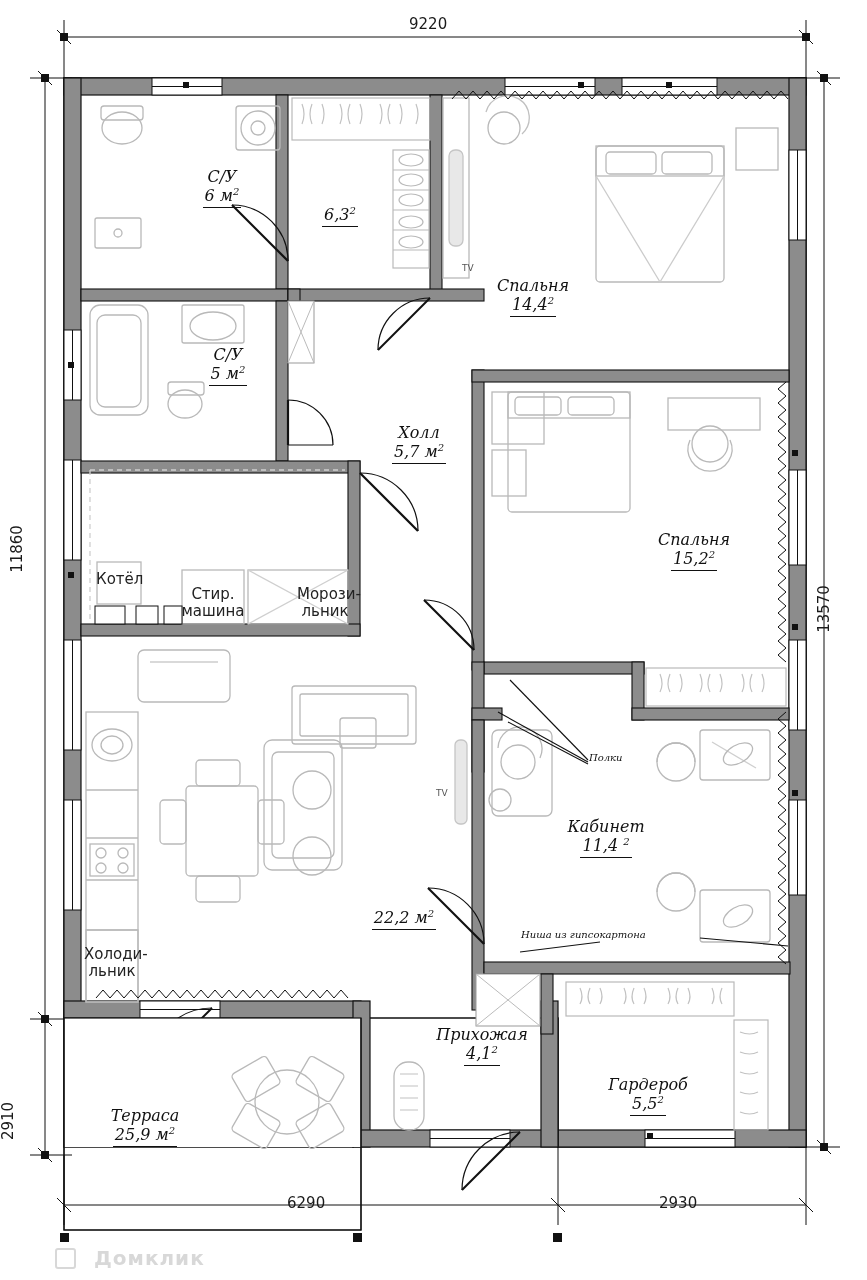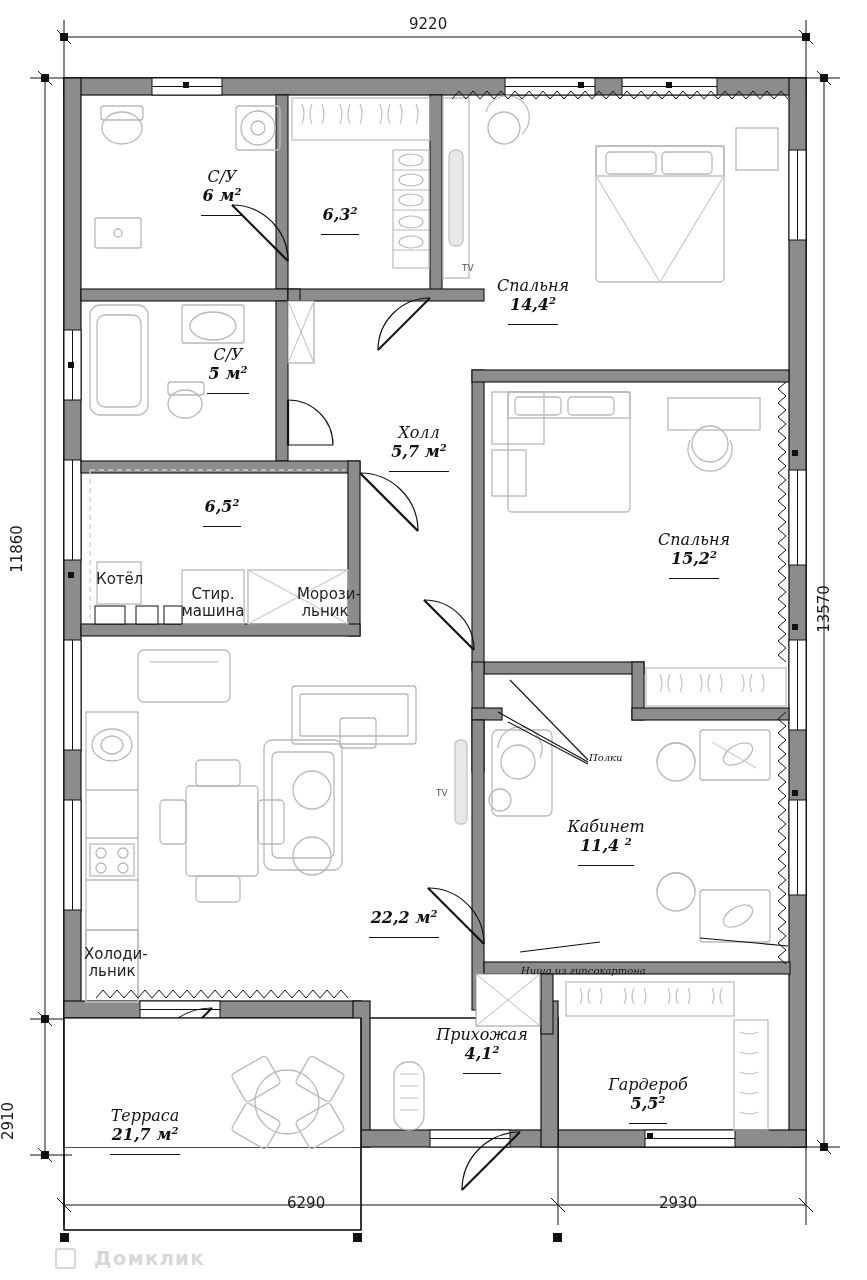--- a/index.html
+++ b/index.html
@@ -38,25 +38,25 @@
     color: #111111;
     white-space: nowrap;
     line-height: 1.15;
   }
   .room-name {
     font-size: 16px;
     font-style: italic;
   }
   .room-area {
     font-size: 16px;
-    font-weight: bold;
+    font-weight: normal;
     font-style: italic;
     border-bottom: 1.5px solid #111;
     display: inline-block;
-    padding: 0 2px 9px 2px;
+    padding: 0 2px 1px 2px;
   }
   .room-area sup { font-size: 10px; }
   .small-label {
     position: absolute;
     font-family: "DejaVu Serif", serif;
     font-style: italic;
     font-size: 10px;
     color: #111;
     text-align: center;
     line-height: 1.1;
@@ -551,21 +551,20 @@
   <div class="room-name">С/У</div>
   <div><span class="room-area"><span>5 м</span><sup>2</sup></span></div>
 </div>
 
 <div class="room-label" style="left:354px; top:424px; width:130px;">
   <div class="room-name">Холл</div>
   <div><span class="room-area"><span>5,7 м</span><sup>2</sup></span></div>
 </div>
 
 <div class="room-label" style="left:92px; top:497px; width:260px;">
-  <div><span class="room-area"><span>6,5</span><sup>2</sup></span></div>
 </div>
 
 <div class="room-label" style="left:619px; top:531px; width:150px;">
   <div class="room-name">Спальня</div>
   <div><span class="room-area"><span>15,2</span><sup>2</sup></span></div>
 </div>
 
 <div class="room-label" style="left:531px; top:818px; width:150px;">
   <div class="room-name">Кабинет</div>
   <div><span class="room-area"><span>11,4 </span><sup>2</sup></span></div>
@@ -580,25 +579,25 @@
   <div><span class="room-area"><span>4,1</span><sup>2</sup></span></div>
 </div>
 
 <div class="room-label" style="left:578px; top:1034px; width:140px;margin-top:42px;">
   <div class="room-name">Гардероб</div>
   <div><span class="room-area"><span>5,5</span><sup>2</sup></span></div>
 </div>
 
 <div class="room-label" style="left:70px; top:1107px; width:150px;">
   <div class="room-name">Терраса</div>
-  <div><span class="room-area"><span>21,7 м</span><sup>2</sup></span></div>
+  <div><span class="room-area"><span>25,9 м</span><sup>2</sup></span></div>
 </div>
 
 <div class="small-label" style="left:589px; top:752px;">Полки</div>
-<div class="small-label" style="left:521px; top:929px;margin-top:36px;">Ниша из гипсокартона</div>
+<div class="small-label" style="left:521px; top:929px;">Ниша из гипсокартона</div>
 
 <div class="appliance-label" style="left:96px; top:571px; width:46px;">Котёл</div>
 <div class="appliance-label" style="left:181px; top:586px; width:64px; white-space:pre-line;">Стир.
 машина</div>
 <div class="appliance-label" style="left:297px; top:586px; width:56px; white-space:pre-line;">Морози-
 льник</div>
 <div class="appliance-label" style="left:84px; top:946px; width:56px; white-space:pre-line;">Холоди-
 льник</div>
 
 <div class="tv-label" style="left:462px; top:231px;">TV</div>

